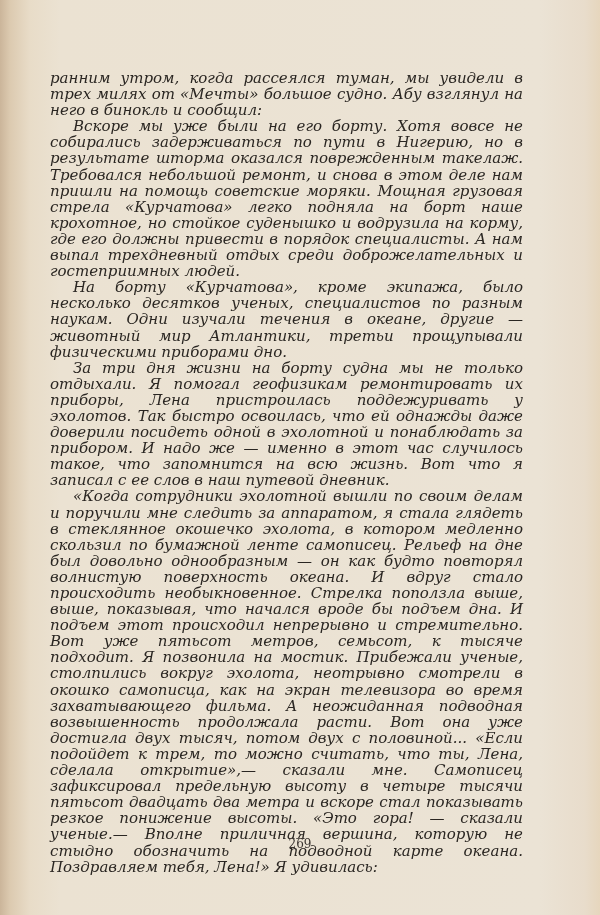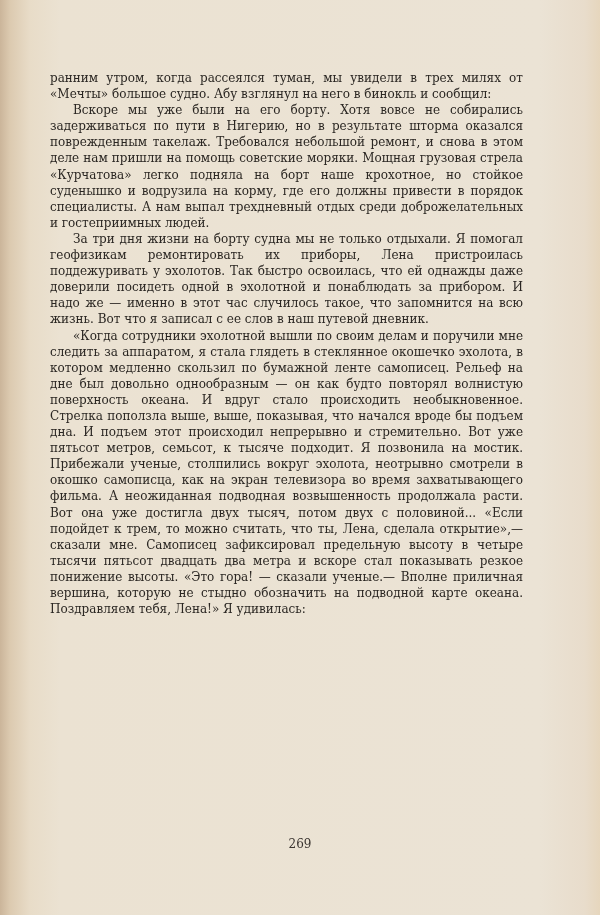--- a/index.html
+++ b/index.html
@@ -5,37 +5,39 @@
   html, body { margin: 0; padding: 0; }
   body {
     width: 600px; height: 915px; overflow: hidden;
     background: linear-gradient(to right, #cbb59a 0px, #dccab0 10px, #e8dcc8 30px, #ebe2d2 60px, #ebe3d5 540px, #e8dccb 585px, #e6d6bd 600px);
     position: relative;
   }
   .page {
     position: absolute;
     left: 50px; top: 70px; width: 473px;
     font-family: "DejaVu Serif", serif;
-    font-size: 12px;
+    font-size: 15px;
     line-height: 16.1px;
     color: #2a2622;
     text-align: justify;
     hyphens: manual;
+    font-style: italic;
   }
   .page p { margin: 0; text-indent: 23px; }
   .page p.first { text-indent: 0; }
   .folio {
     position: absolute; left: 0; width: 600px; top: 837px;
     text-align: center;
     font-family: "DejaVu Serif", serif; font-size: 12px; color: #3a3430;
   }
 </style>
 </head>
 <body>
 
 <div class="page">
   <p class="first">ранним утром, когда рассеялся туман, мы увидели в трех милях от «Мечты» большое судно. Абу взглянул на него в бинокль и сообщил:</p>
   <p>Вскоре мы уже были на его борту. Хотя вовсе не собирались задерживаться по пути в Нигерию, но в результате шторма оказался поврежденным такелаж. Требовался небольшой ремонт, и снова в этом деле нам пришли на помощь советские моряки. Мощная грузовая стрела «Курчатова» легко подняла на борт наше крохотное, но стойкое суденышко и водрузила на корму, где его должны привести в порядок специалисты. А нам выпал трехдневный отдых среди доброжелательных и гостеприимных людей.</p>
+  <p>На борту «Курчатова», кроме экипажа, было несколько десятков ученых, специалистов по разным наукам. Одни изучали течения в океане, другие — животный мир Атлантики, третьи прощупывали физическими приборами дно.</p>
   <p>За три дня жизни на борту судна мы не только отдыхали. Я помогал геофизикам ремонтировать их приборы, Лена пристроилась поддежуривать у эхолотов. Так быстро освоилась, что ей однажды даже доверили посидеть одной в эхолотной и понаблюдать за прибором. И надо же — именно в этот час случилось такое, что запомнится на всю жизнь. Вот что я записал с ее слов в наш путевой дневник.</p>
   <p>«Когда сотрудники эхолотной вышли по своим делам и поручили мне следить за аппаратом, я стала глядеть в стеклянное окошечко эхолота, в котором медленно скользил по бумажной ленте самописец. Рельеф на дне был довольно однообразным — он как будто повторял волнистую поверхность океана. И вдруг стало происходить необыкновенное. Стрелка поползла выше, выше, показывая, что начался вроде бы подъем дна. И подъем этот происходил непрерывно и стремительно. Вот уже пятьсот метров, семьсот, к тысяче подходит. Я позвонила на мостик. Прибежали ученые, столпились вокруг эхолота, неотрывно смотрели в окошко самописца, как на экран телевизора во время захватывающего фильма. А неожиданная подводная возвышенность продолжала расти. Вот она уже достигла двух тысяч, потом двух с половиной... «Если подойдет к трем, то можно считать, что ты, Лена, сделала открытие»,— сказали мне. Самописец зафиксировал предельную высоту в четыре тысячи пятьсот двадцать два метра и вскоре стал показывать резкое понижение высоты. «Это гора! — сказали ученые.— Вполне приличная вершина, которую не стыдно обозначить на подводной карте океана. Поздравляем тебя, Лена!» Я удивилась:</p>
 </div>
 
 <div class="folio">269</div>
 
 </body></html>

